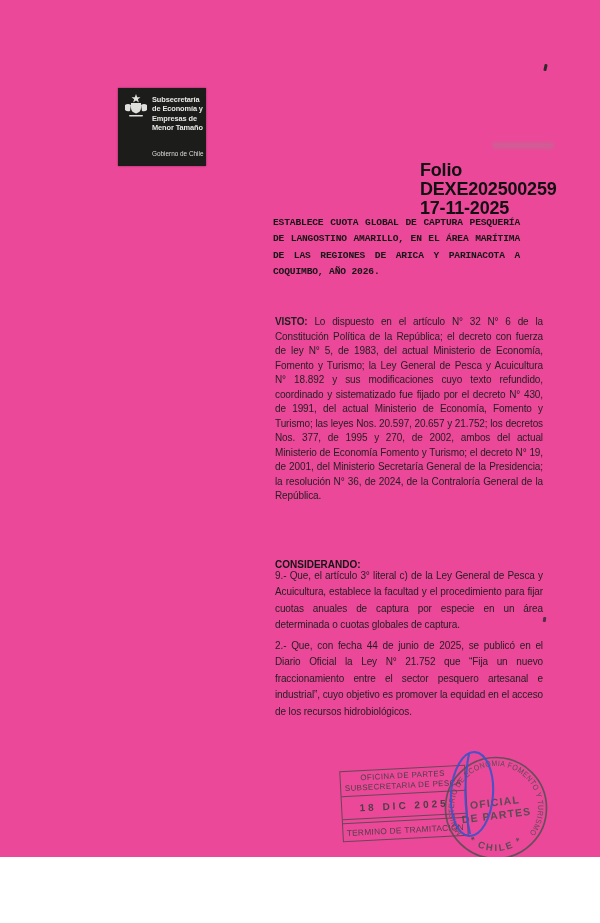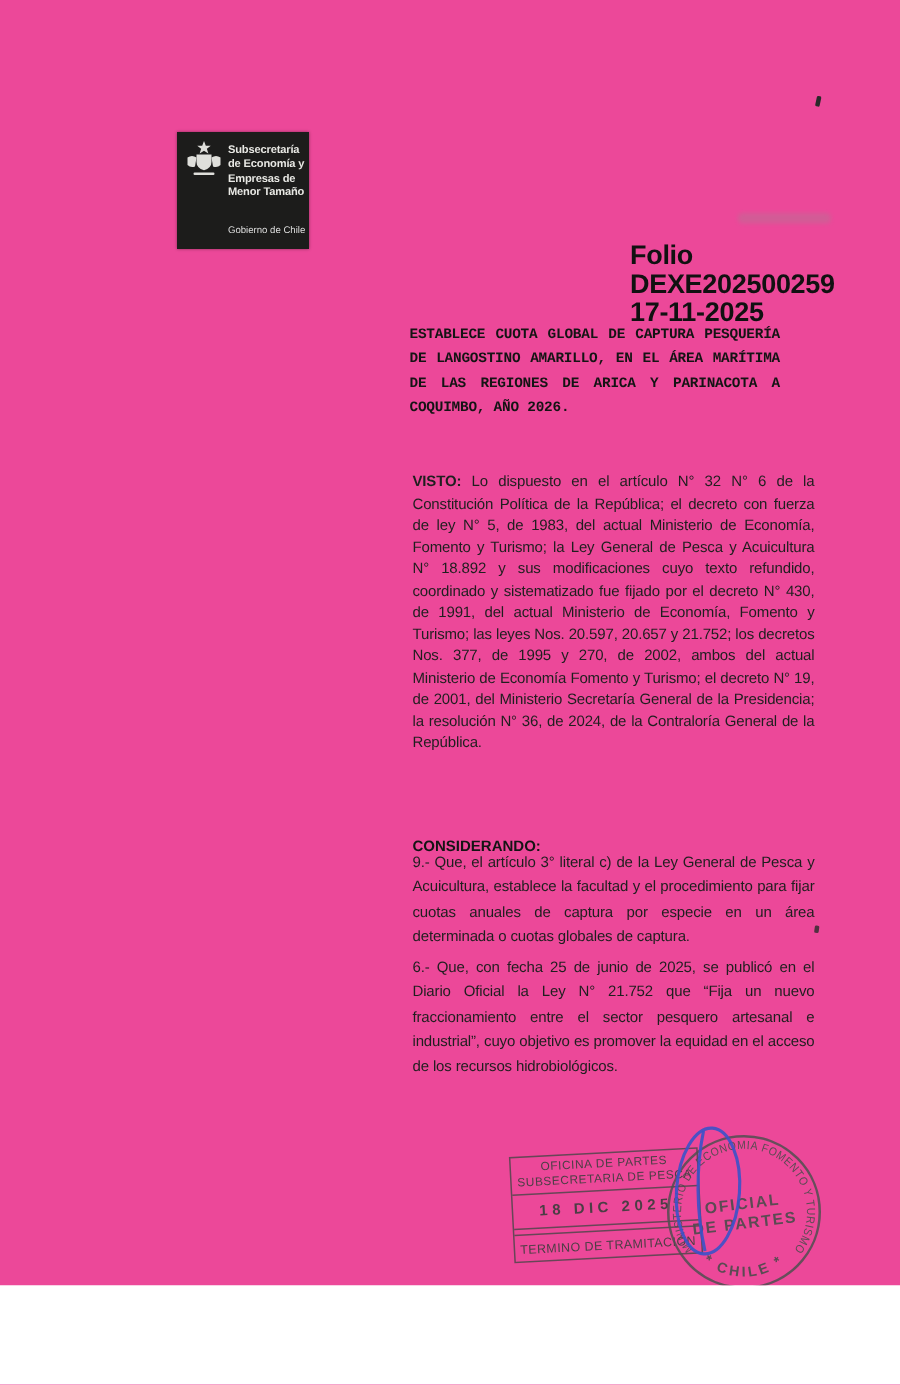--- a/index.html
+++ b/index.html
@@ -85,21 +85,21 @@
     <div>17-11-2025</div>
   </div>
 
   <div class="doc-title">ESTABLECE CUOTA GLOBAL DE CAPTURA PESQUERÍA DE LANGOSTINO AMARILLO, EN EL ÁREA MARÍTIMA DE LAS REGIONES DE ARICA Y PARINACOTA A COQUIMBO, AÑO 2026.</div>
 
   <p class="visto"><span class="b">VISTO:</span><span> Lo dispuesto en el artículo N° 32 N° 6 de la Constitución Política de la República; el decreto con fuerza de ley N° 5, de 1983, del actual Ministerio de Economía, Fomento y Turismo; la Ley General de Pesca y Acuicultura N° 18.892 y sus modificaciones cuyo texto refundido, coordinado y sistematizado fue fijado por el decreto N° 430, de 1991, del actual Ministerio de Economía, Fomento y Turismo; las leyes Nos. 20.597, 20.657 y 21.752; los decretos Nos. 377, de 1995 y 270, de 2002, ambos del actual Ministerio de Economía Fomento y Turismo; el decreto N° 19, de 2001, del Ministerio Secretaría General de la Presidencia; la resolución N° 36, de 2024, de la Contraloría General de la República.</span></p>
 
   <div class="considerando">CONSIDERANDO:</div>
 
   <p class="para para1">9.- Que, el artículo 3° literal c) de la Ley General de Pesca y Acuicultura, establece la facultad y el procedimiento para fijar cuotas anuales de captura por especie en un área determinada o cuotas globales de captura.</p>
-  <p class="para para2">6.- Que, con fecha 25 de junio de 2025, se publicó en el Diario Oficial la Ley N° 21.752 que “Fija un nuevo fraccionamiento entre el sector pesquero artesanal e industrial”, cuyo objetivo es promover la equidad en el acceso de los recursos hidrobiológicos.</p>
+  <p class="para para2">2.- Que, con fecha 44 de junio de 2025, se publicó en el Diario Oficial la Ley N° 21.752 que “Fija un nuevo fraccionamiento entre el sector pesquero artesanal e industrial”, cuyo objetivo es promover la equidad en el acceso de los recursos hidrobiológicos.</p>
 
   <div class="rect-stamp">
     <div class="rs-top">
       <div>OFICINA DE PARTES</div>
       <div>SUBSECRETARIA DE PESCA</div>
     </div>
     <div class="rs-date">18 DIC 2025</div>
     <div class="rs-gap"></div>
     <div class="rs-bottom">TERMINO DE TRAMITACIÓN</div>
   </div>

